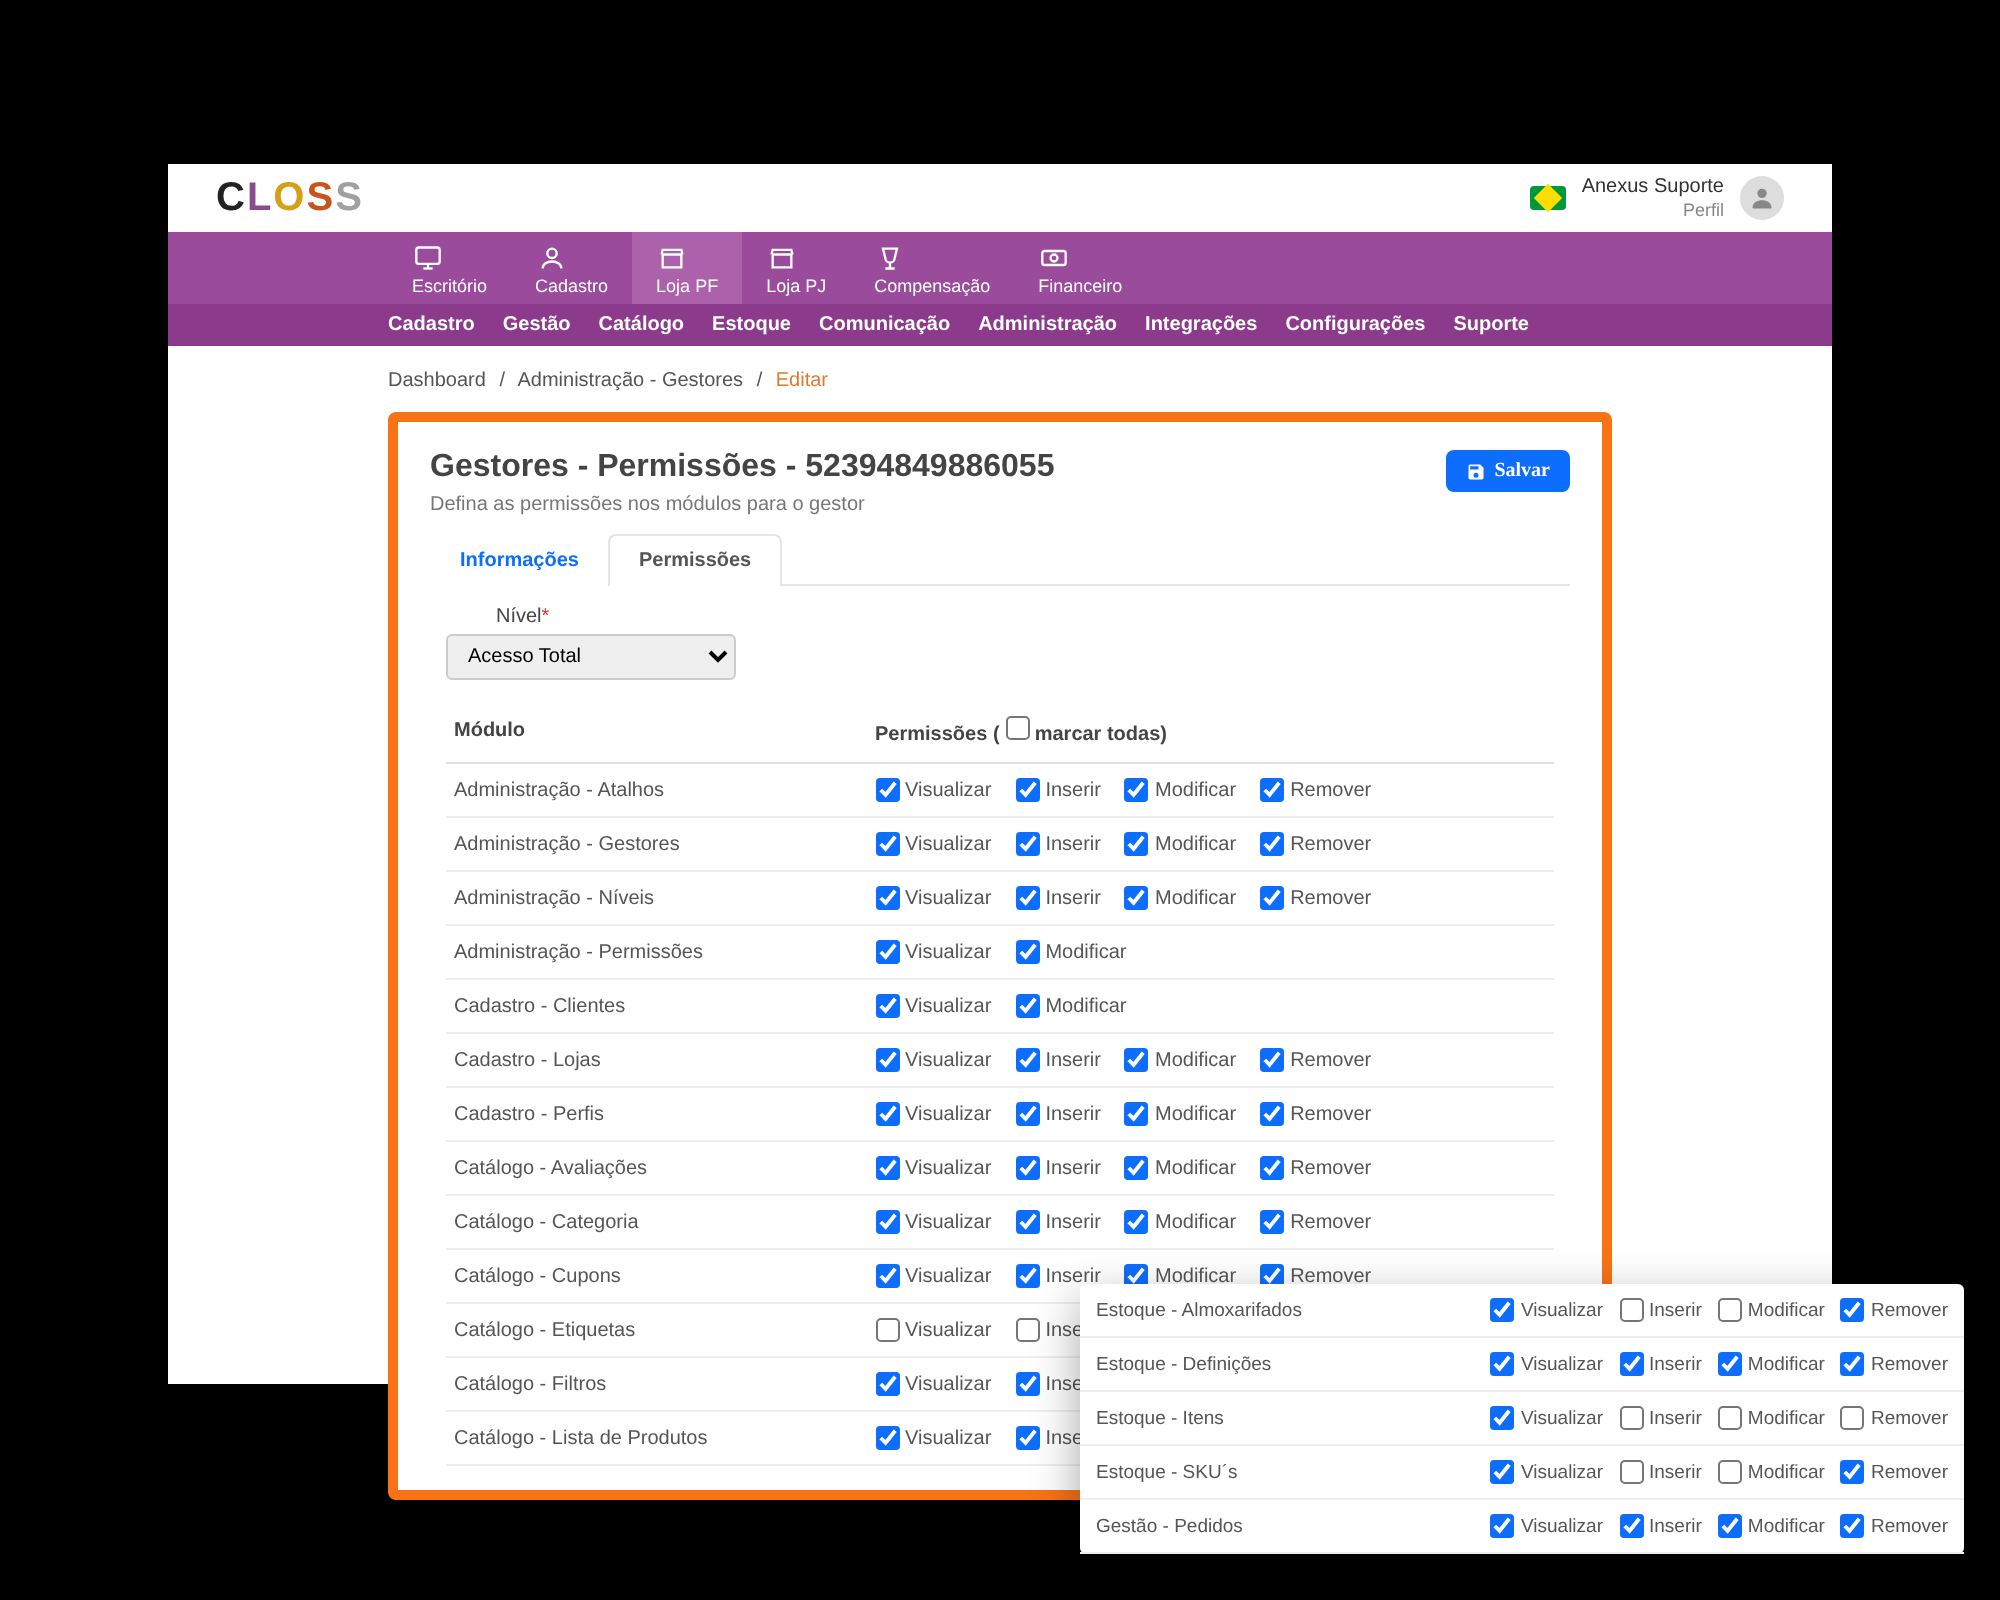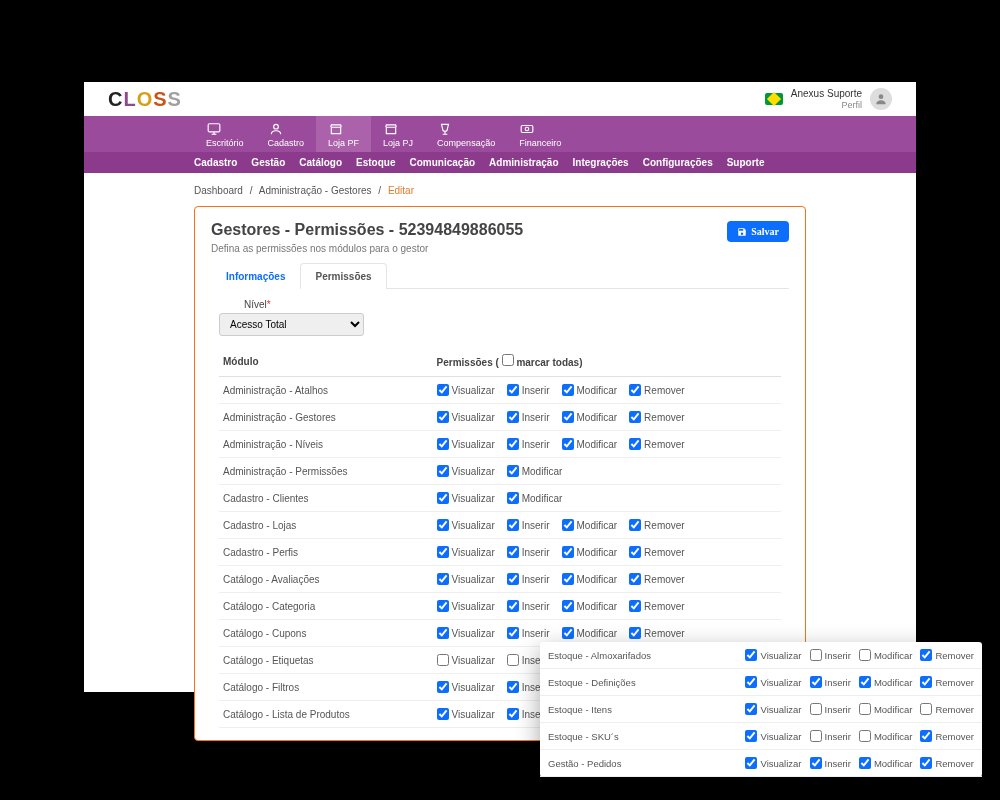--- a/index.html
+++ b/index.html
@@ -19,21 +19,21 @@
   .nav1 .item.active { background: #AB62AB; }
   .nav1 .item .ico { display: block; margin: 0 auto 2px; height: 14px; }
   .nav2 { background: #8C3B8C; padding: 0 110px; }
   .nav2 .inner { display: flex; gap: 14px; padding: 5px 0; }
   .nav2 .tab { color: #fff; font-size: 10px; font-weight: 600; cursor: pointer; }
   .content { padding: 12px 110px; }
   .breadcrumb { font-size: 10px; color: #555; margin-bottom: 10px; }
   .breadcrumb a { color: #555; text-decoration: none; text-align: right; }
   .breadcrumb .sep { margin: 0 4px; }
   .breadcrumb .cur { color: #E07B2C; }
-  .panel { border: 1px solid #f97316; border-radius: 4px; background: #fff; }
+  .panel { border: 5px solid #f97316; border-radius: 4px; background: #fff; }
   .panel-head { display: flex; justify-content: space-between; align-items: flex-start; padding: 14px 16px 8px; }
   .panel-title { font-size: 16px; font-weight: 600; color: #444; }
   .panel-sub { font-size: 10px; color: #777; margin-top: 4px; }
   .btn-save { background: #0d6efd; color: #fff; border: none; border-radius: 4px; padding: 5px 10px; font-size: 10px; font-weight: 600; cursor: pointer; display: flex; align-items: center; gap: 4px; font-family: Liberation Serif, serif; }
   .tabs { display: flex; border-bottom: 1px solid #e5e5e5; margin: 0 16px; font-weight: bold; }
   .tabs .tabi { padding: 7px 14px; font-size: 10px; color: #555; cursor: pointer; border: 1px solid transparent; border-bottom: none; position: relative; top: 1px; background: #fff; }
   .tabs .tabi.inactive { color: #0d6efd; }
   .tabs .tabi.active { border-color: #e5e5e5; border-radius: 4px 4px 0 0; }
   .form-area { padding: 10px 24px; }
   .field label { font-size: 10px; color: #444; display: block; margin-bottom: 3px; padding-left: 25px; }

